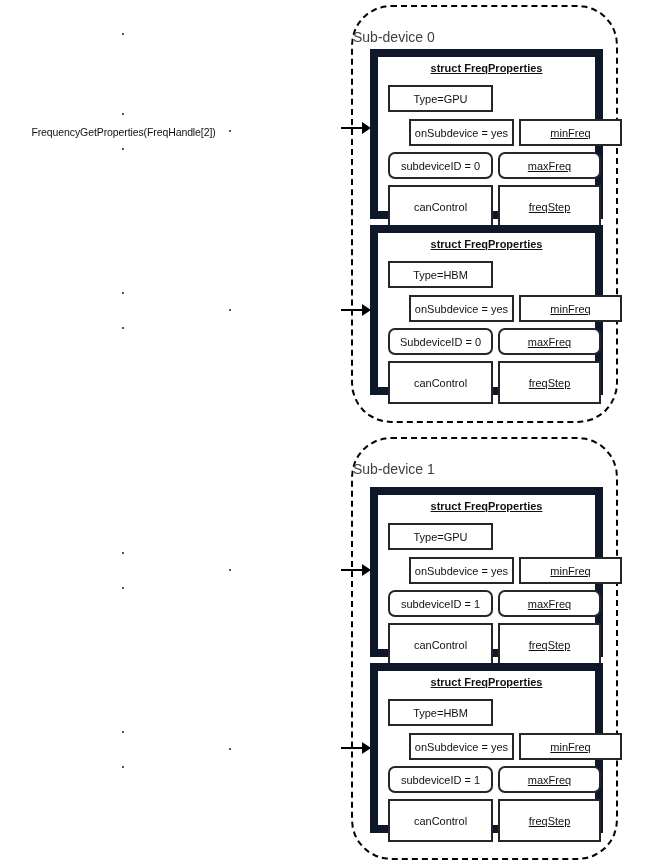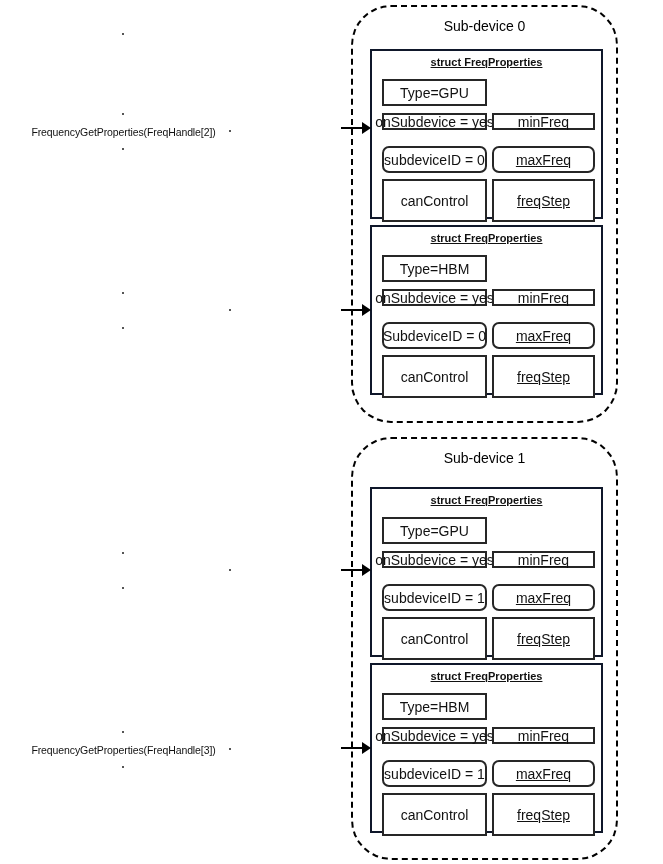--- a/index.html
+++ b/index.html
@@ -42,33 +42,32 @@
     position: absolute;
     left: 351px;
     width: 267px;
     background: #ffffff;
     border: 2px dashed #000000;
     border-radius: 40px;
   }
   .panel-0 { top: 5px;   height: 418px; }
   .panel-1 { top: 437px; height: 423px; }
   .panel-title {
-    margin-top: 11px;
-    text-align: center;
+    margin-top: 22px;
     font-size: 14px;
-    color: #000000;
+    color: #404040;
   }
   
   .struct {
     position: absolute;
     left: 370px;
     width: 233px;
     height: 170px;
     background: #ffffff;
-    border: 2px solid #0f172a;
+    border: 8px solid #0f172a;
   }
   .struct-0a { top: 49px; }
   .struct-0b { top: 225px; }
   .struct-1a { top: 487px; }
   .struct-1b { top: 663px; }
   .struct-heading {
     position: absolute;
     top: 5px;
     left: 0;
     width: 100%;
@@ -79,28 +78,28 @@
     color: #111111;
   }
   
   .fbox {
     position: absolute;
     background: #ffffff;
     border: 2px solid #262626;
     display: flex;
     align-items: center;
     justify-content: center;
-    font-size: 14px;
+    font-size: 11px;
     white-space: nowrap;
     color: #111111;
   }
   .col-l { left: 10px;  width: 105px; }
   .col-r { left: 120px; width: 103px; text-decoration: underline; }
   .row-type { top: 28px;  height: 27px; }
-  .row-2    { top: 62px;  height: 17px; }
+  .row-2    { top: 62px;  height: 27px; margin-left: 21px; }
   .row-3    { top: 95px;  height: 27px; border-radius: 7px; }
   .row-4    { top: 128px; height: 43px; }
   
   .arrow {
     position: absolute;
     left: 341px;
     width: 30px;
     height: 12px;
   }
   .arrow .shaft {
@@ -125,21 +124,20 @@
   .arrow-1 { top: 304px; }
   .arrow-2 { top: 564px; }
   .arrow-3 { top: 742px; }
 </style>
 </head>
 <body>
 
 <div class="stage">
 
   <div class="callbox call-0">FrequencyGetProperties(FreqHandle[2])</div>
-  <div class="callbox call-3">FrequencyGetProperties(FreqHandle[3])</div>
 
   <div class="dot" style="left:122px; top:33px;"></div>
   <div class="dot" style="left:122px; top:113px;"></div>
   <div class="dot" style="left:122px; top:148px;"></div>
   <div class="dot" style="left:229px; top:130px;"></div>
   <div class="dot" style="left:122px; top:292px;"></div>
   <div class="dot" style="left:122px; top:327px;"></div>
   <div class="dot" style="left:229px; top:309px;"></div>
   <div class="dot" style="left:122px; top:552px;"></div>
   <div class="dot" style="left:122px; top:587px;"></div>

